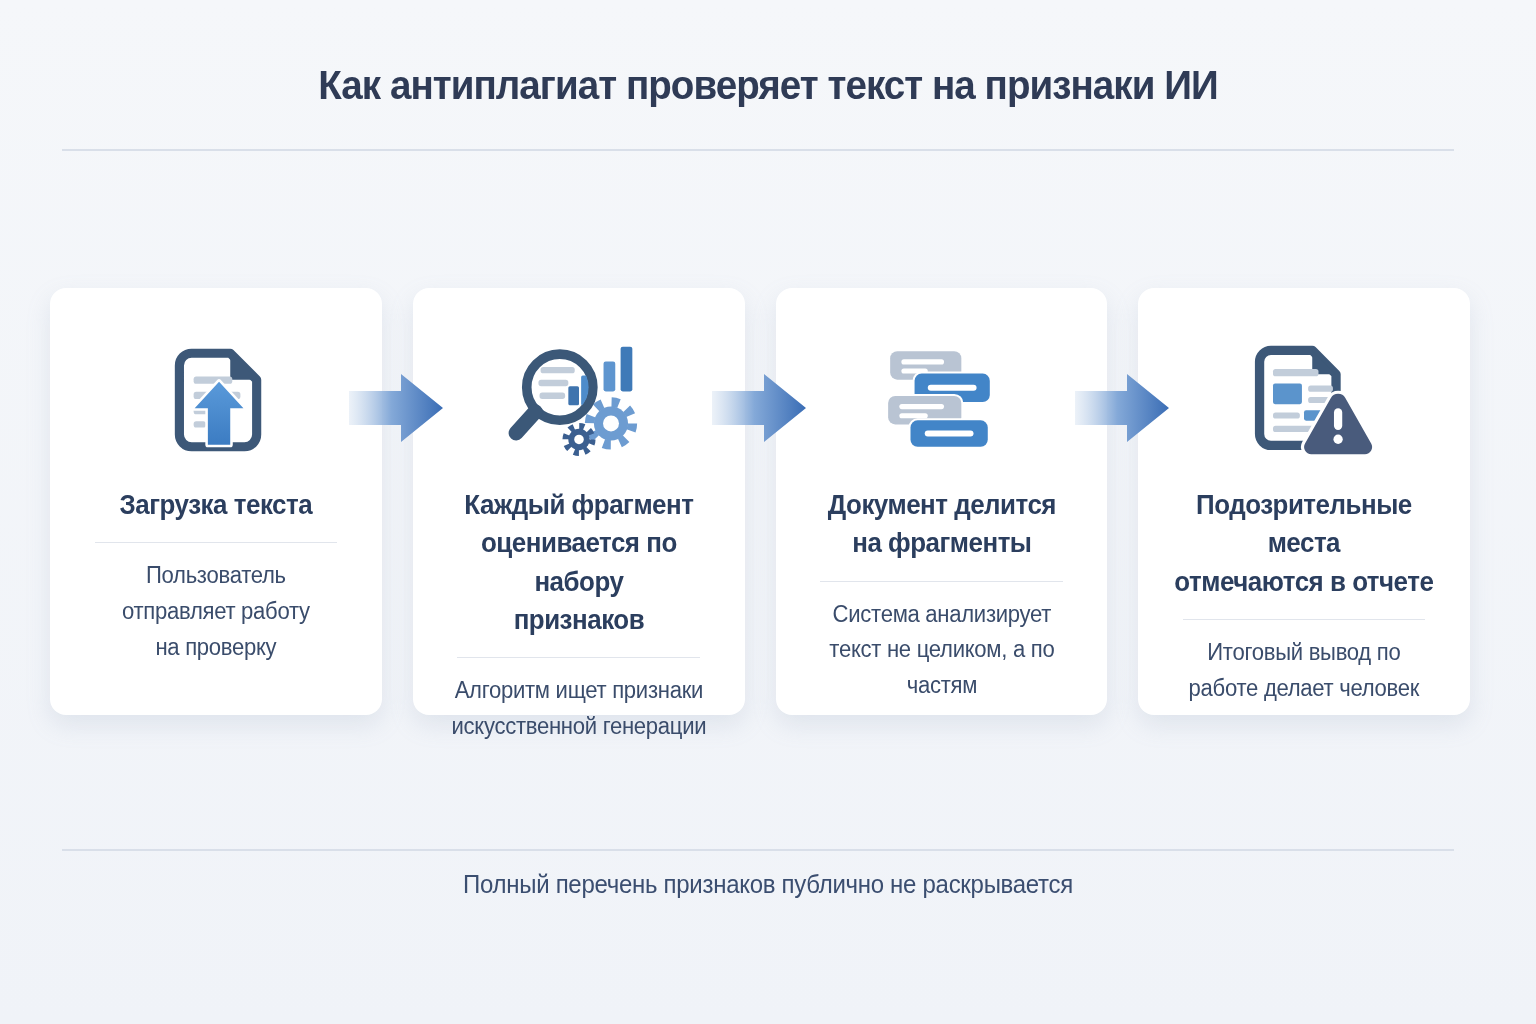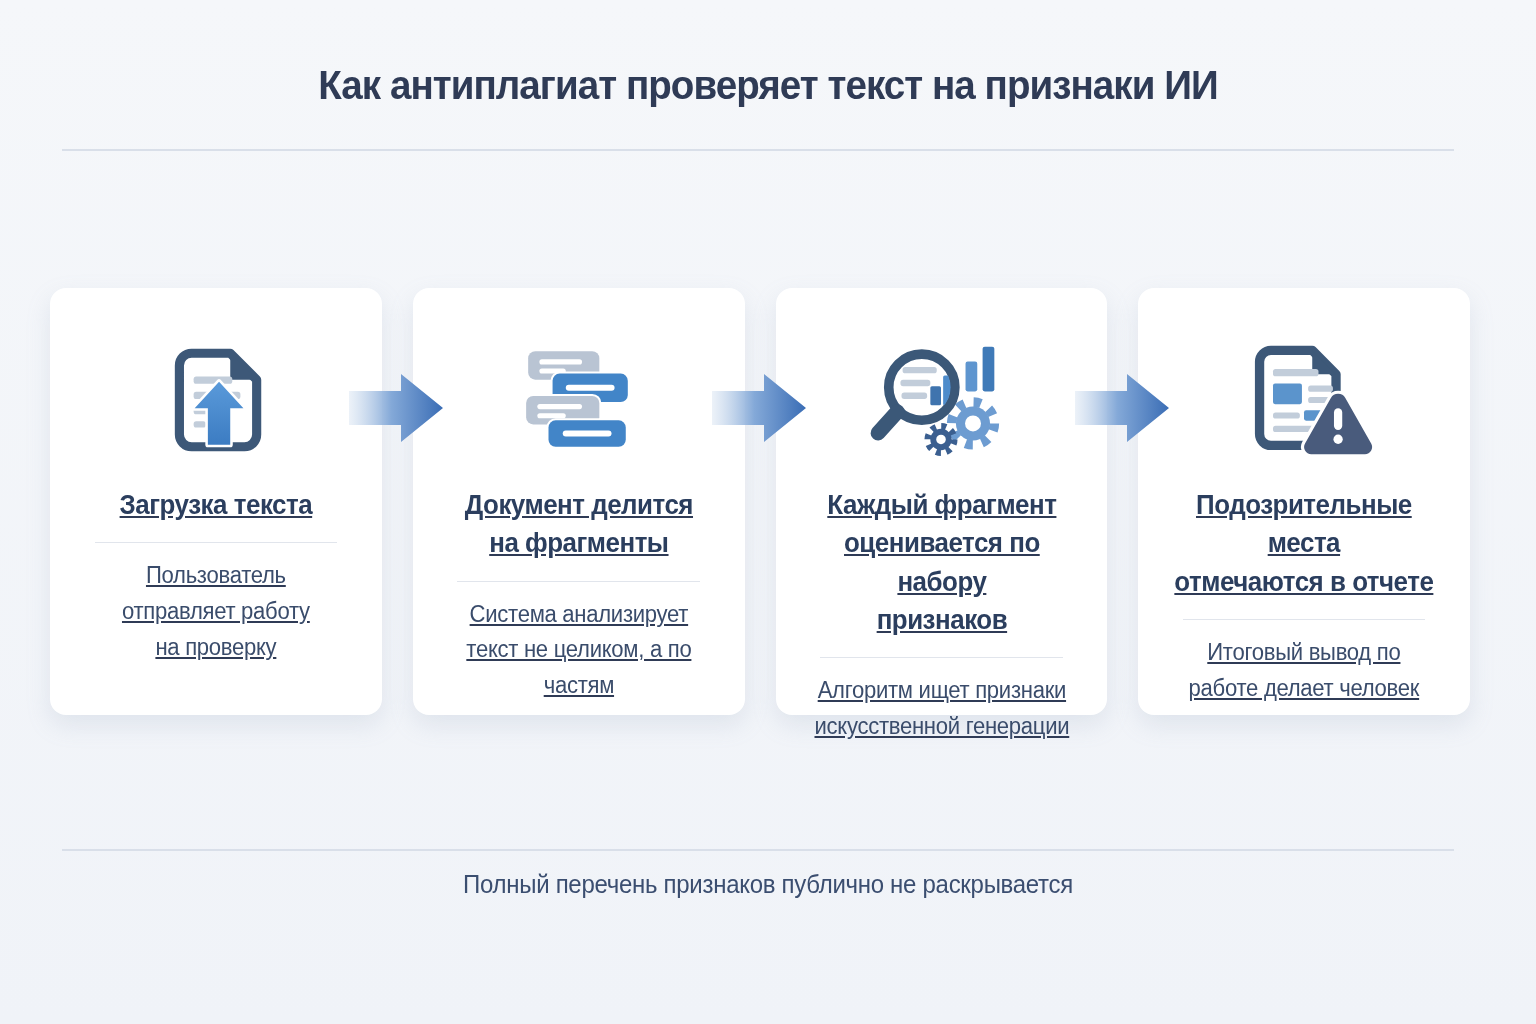--- a/index.html
+++ b/index.html
@@ -35,21 +35,20 @@
   }
   .card {
     flex: 1;
     background: #ffffff;
     border-radius: 16px;
     box-shadow: 0 10px 24px rgba(140,156,184,0.18);
     padding: 0 18px;
     text-align: center;
     position: relative;
     z-index: 1;
-    text-decoration: underline;
   }
   .icon-box {
     margin-top: 42px;
     height: 140px;
     display: flex;
     align-items: center;
     justify-content: center;
   }
   .card-title {
     margin-top: 16px;
@@ -128,80 +127,80 @@
     </div>
     <div class="card-title">Загрузка текста</div>
     <div class="card-divider"></div>
     <div class="card-desc">Пользователь
 отправляет работу
 на проверку</div>
   </div>
 
   <div class="card">
     <div class="icon-box">
+      <svg width="182" height="128" viewBox="0 0 140 120">
+        <defs>
+          <clipPath id="lensClip">
+              <circle cx="52" cy="48" r="27"></circle>
+            </clipPath>
+        </defs>
+        <rect x="93" y="24" width="11" height="28" rx="2" fill="#5e95cf"></rect>
+        <rect x="109" y="10" width="11" height="42" rx="2" fill="#3f7ab8"></rect>
+
+        <g>
+          <circle cx="100" cy="82" r="20" fill="none" stroke="#6d9cd1" stroke-width="9" stroke-dasharray="7 8.7"></circle>
+          <circle cx="100" cy="82" r="16" fill="#6d9cd1"></circle>
+          <circle cx="100" cy="82" r="7.5" fill="#ffffff"></circle>
+        </g>
+
+        <g>
+          <circle cx="70" cy="97" r="12" fill="none" stroke="#3b5f90" stroke-width="7" stroke-dasharray="4.5 4.9"></circle>
+          <circle cx="70" cy="97" r="10" fill="#3b5f90"></circle>
+          <circle cx="70" cy="97" r="4.5" fill="#ffffff"></circle>
+        </g>
+
+        <circle cx="52" cy="48" r="31" fill="#ffffff" stroke="#3b5878" stroke-width="9"></circle>
+        <g clip-path="url(#lensClip)">
+          <rect x="34" y="29" width="32" height="6" rx="2.5" fill="#c2cdda"></rect>
+          <rect x="32" y="41" width="28" height="6" rx="2.5" fill="#c2cdda"></rect>
+          <rect x="33" y="53" width="24" height="6" rx="2.5" fill="#c2cdda"></rect>
+          <rect x="60" y="47" width="10" height="18" rx="1.5" fill="#3f74ae"></rect>
+          <rect x="72" y="37" width="10" height="28" rx="1.5" fill="#4e8ccb"></rect>
+        </g>
+        <line x1="29" y1="71" x2="11" y2="91" stroke="#3b5878" stroke-width="14" stroke-linecap="round"></line>
+      </svg>
+    </div>
+    <div class="card-title">Каждый фрагмент
+оценивается по набору
+признаков</div>
+    <div class="card-divider"></div>
+    <div class="card-desc">Алгоритм ищет признаки
+искусственной генерации</div>
+  </div>
+
+  <div class="card">
+    <div class="icon-box">
       <svg width="124" height="122" viewBox="0 0 120 120">
         <rect x="10" y="12" width="70" height="28" rx="7" fill="#b9c4d3"></rect>
         <rect x="21" y="20" width="42" height="5" rx="2.5" fill="#ffffff"></rect>
         <rect x="21" y="29" width="26" height="5" rx="2.5" fill="#ffffff"></rect>
         <rect x="34" y="34" width="74" height="28" rx="7" fill="#4285c8" stroke="#ffffff" stroke-width="4" paint-order="stroke"></rect>
         <rect x="47" y="45" width="48" height="6" rx="3" fill="#ffffff"></rect>
         <rect x="8" y="56" width="72" height="28" rx="7" fill="#b9c4d3" stroke="#ffffff" stroke-width="4" paint-order="stroke"></rect>
         <rect x="19" y="64" width="44" height="5" rx="2.5" fill="#ffffff"></rect>
         <rect x="19" y="73" width="28" height="5" rx="2.5" fill="#ffffff"></rect>
         <rect x="30" y="80" width="76" height="26" rx="7" fill="#4285c8" stroke="#ffffff" stroke-width="4" paint-order="stroke"></rect>
         <rect x="44" y="90" width="48" height="6" rx="3" fill="#ffffff"></rect>
       </svg>
     </div>
     <div class="card-title">Документ делится
 на фрагменты</div>
     <div class="card-divider"></div>
     <div class="card-desc">Система анализирует
 текст не целиком, а по частям</div>
-  </div>
-
-  <div class="card">
-    <div class="icon-box">
-      <svg width="182" height="128" viewBox="0 0 140 120">
-        <defs>
-          <clipPath id="lensClip">
-              <circle cx="52" cy="48" r="27"></circle>
-            </clipPath>
-        </defs>
-        <rect x="93" y="24" width="11" height="28" rx="2" fill="#5e95cf"></rect>
-        <rect x="109" y="10" width="11" height="42" rx="2" fill="#3f7ab8"></rect>
-
-        <g>
-          <circle cx="100" cy="82" r="20" fill="none" stroke="#6d9cd1" stroke-width="9" stroke-dasharray="7 8.7"></circle>
-          <circle cx="100" cy="82" r="16" fill="#6d9cd1"></circle>
-          <circle cx="100" cy="82" r="7.5" fill="#ffffff"></circle>
-        </g>
-
-        <g>
-          <circle cx="70" cy="97" r="12" fill="none" stroke="#3b5f90" stroke-width="7" stroke-dasharray="4.5 4.9"></circle>
-          <circle cx="70" cy="97" r="10" fill="#3b5f90"></circle>
-          <circle cx="70" cy="97" r="4.5" fill="#ffffff"></circle>
-        </g>
-
-        <circle cx="52" cy="48" r="31" fill="#ffffff" stroke="#3b5878" stroke-width="9"></circle>
-        <g clip-path="url(#lensClip)">
-          <rect x="34" y="29" width="32" height="6" rx="2.5" fill="#c2cdda"></rect>
-          <rect x="32" y="41" width="28" height="6" rx="2.5" fill="#c2cdda"></rect>
-          <rect x="33" y="53" width="24" height="6" rx="2.5" fill="#c2cdda"></rect>
-          <rect x="60" y="47" width="10" height="18" rx="1.5" fill="#3f74ae"></rect>
-          <rect x="72" y="37" width="10" height="28" rx="1.5" fill="#4e8ccb"></rect>
-        </g>
-        <line x1="29" y1="71" x2="11" y2="91" stroke="#3b5878" stroke-width="14" stroke-linecap="round"></line>
-      </svg>
-    </div>
-    <div class="card-title">Каждый фрагмент
-оценивается по набору
-признаков</div>
-    <div class="card-divider"></div>
-    <div class="card-desc">Алгоритм ищет признаки
-искусственной генерации</div>
   </div>
 
   <div class="card">
     <div class="icon-box">
       <svg width="156" height="124" viewBox="0 0 132 120">
         <path d="M74 12 H34 a11 11 0 0 0 -11 11 v70 a11 11 0 0 0 11 11 h52 a11 11 0 0 0 11 -11 V35 L74 12 Z" fill="#ffffff" stroke="#3d5878" stroke-width="9" stroke-linejoin="round"></path>
         <path d="M74 12 V35 H97 Z" fill="#3d5878"></path>
         <rect x="36" y="30" width="44" height="7" rx="2.5" fill="#c2cdda"></rect>
         <rect x="36" y="44" width="28" height="20" rx="2" fill="#5b94cc"></rect>
         <rect x="70" y="46" width="24" height="6" rx="2.5" fill="#c2cdda"></rect>

